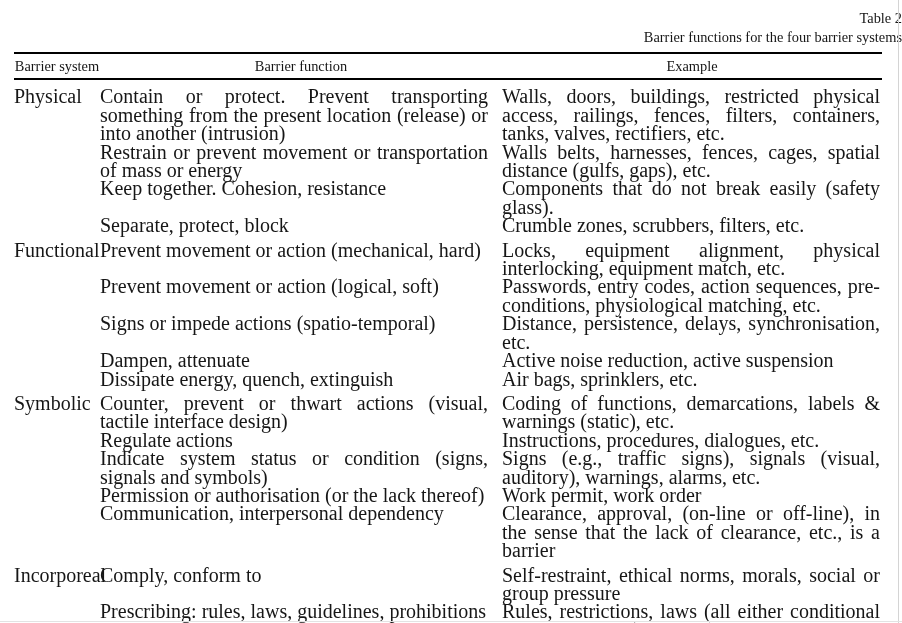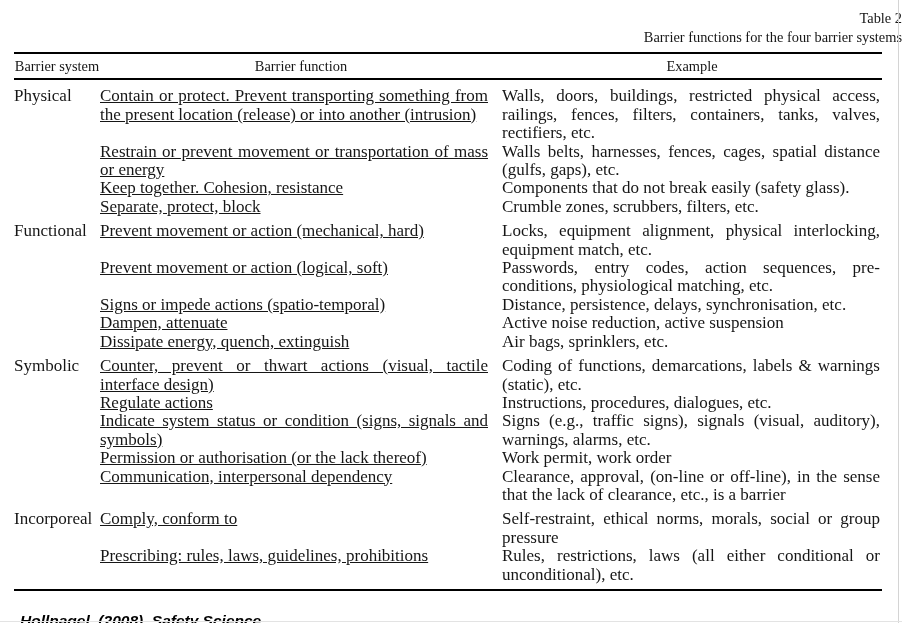--- a/index.html
+++ b/index.html
@@ -37,26 +37,26 @@
     font-weight: 400;
     text-align: center;
     vertical-align: top;
     font-size: 14.4px;
     line-height: 18.4px;
     padding: 3px 0 3px 0;
     border-bottom: 2.5px solid #000;
   }
   td {
     vertical-align: top;
-    font-size: 17px;
+    font-size: 20px;
     line-height: 18.4px;
     padding: 0;
   }
   td.col-system { padding-right: 4px; }
-  td.col-function { padding-right: 14px; text-align: justify; text-decoration: underline; }
+  td.col-function { padding-right: 14px; text-align: justify; }
   td.col-example { padding-right: 2px; text-align: justify; margin-top: 29px; }
   tbody tr:first-child td { padding-top: 7px; }
   tbody tr.group-start td { padding-top: 6px; }
   tbody tr:last-child td { padding-bottom: 5px; }
 
   .citation {
     display: inline-block;
     margin: 20px 0 0 6px;
     font-family: "Liberation Sans", "DejaVu Sans", sans-serif;
     font-weight: 700;

